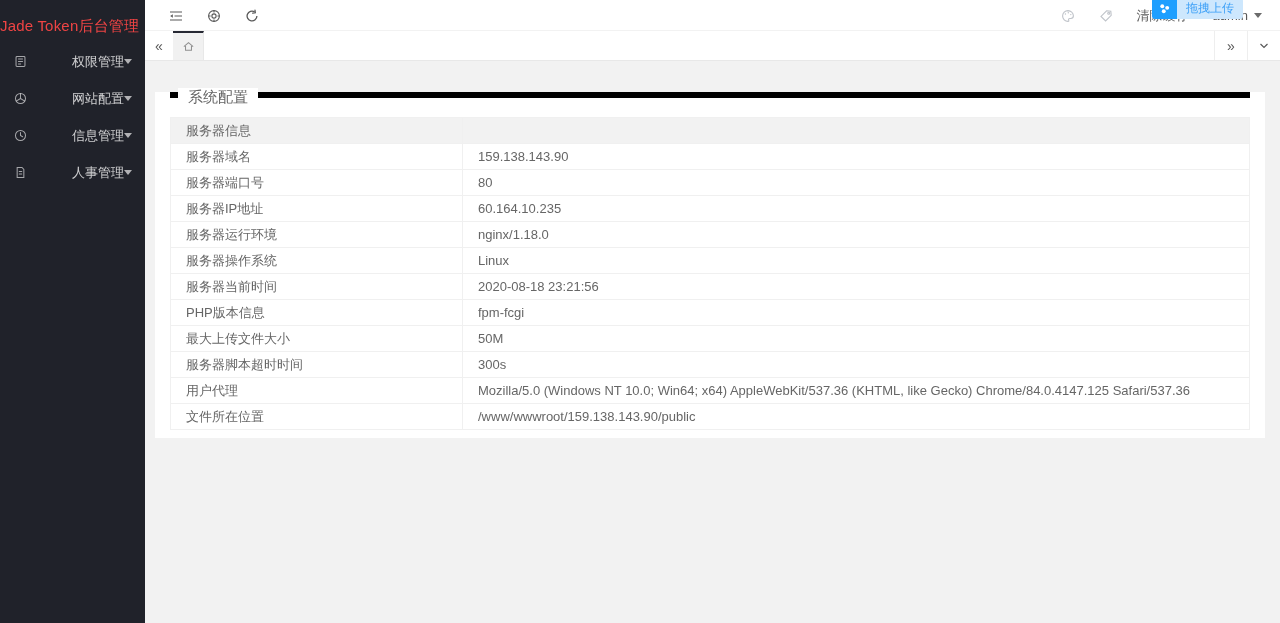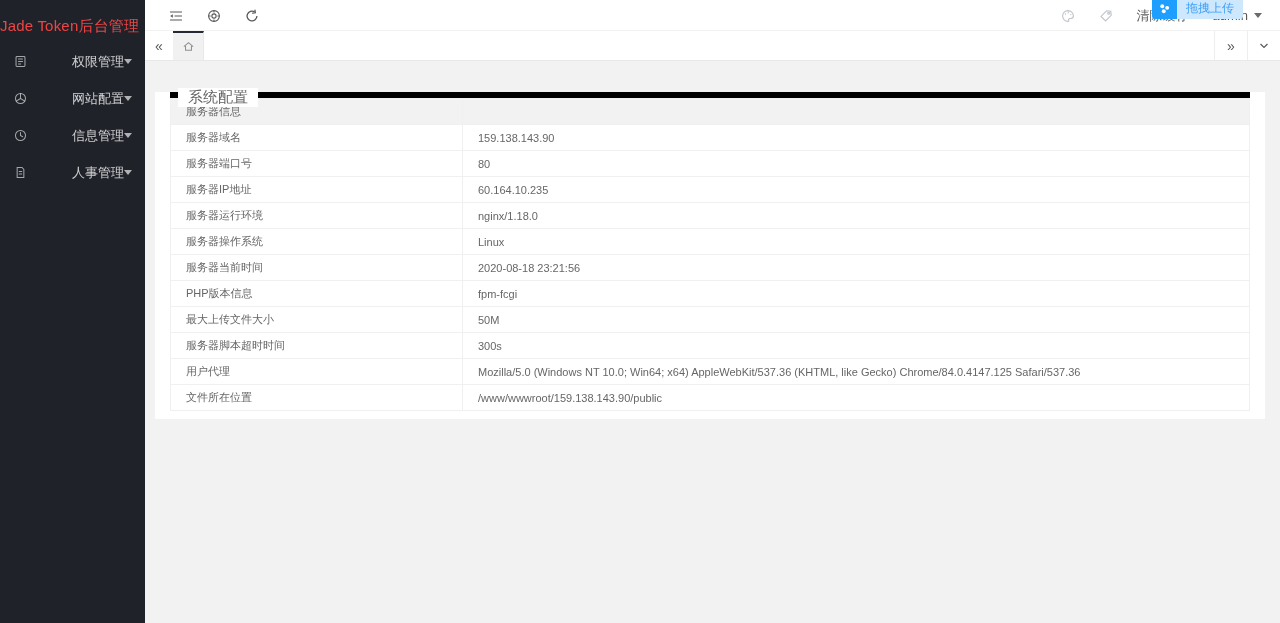--- a/index.html
+++ b/index.html
@@ -41,21 +41,21 @@
   .tab { width:31px; background:#f1f1f1; border-top:2px solid #262833; border-right:1px solid #e8e8e8; display:flex; align-items:center; justify-content:center; color:#8f8f8f; cursor:pointer; }
   .tab svg { width:13px; height:13px; }
   .tab-spacer { flex:1 1 auto; }
 
   
   .content { position:absolute; left:145px; top:61px; right:0; bottom:0; background:#f2f2f2; overflow:hidden; }
   .card { margin:7px 15px 0 10px; background:#fff; padding:0 15px 8px; }
   .fieldline { border-top:6px solid #000000; margin-top:31px; position:relative; height:1px; }
   .legend { position:absolute; top:-10px; left:8px; background:#fff; padding:0 10px; font-size:15px; color:#666; white-space:nowrap; }
 
-  table.sysinfo { width:100%; border-collapse:collapse; font-size:11px; color:#666; table-layout:fixed; }
+  table.sysinfo { width:100%; border-collapse:collapse; margin-top:19px; font-size:13px; color:#666; table-layout:fixed; }
   table.sysinfo th, table.sysinfo td { border:1px solid #f0f0f0; height:26px; padding:0 15px; text-align:left; font-weight:normal; white-space:nowrap; overflow:hidden; }
   table.sysinfo th { background:#f2f2f2; color:#666; }
   table.sysinfo col.c1 { width:292px; }
 </style>
 </head>
 <body>
 
 <div class="app">
 
   <aside class="sidebar" style="background: rgb(32, 34, 42);">

